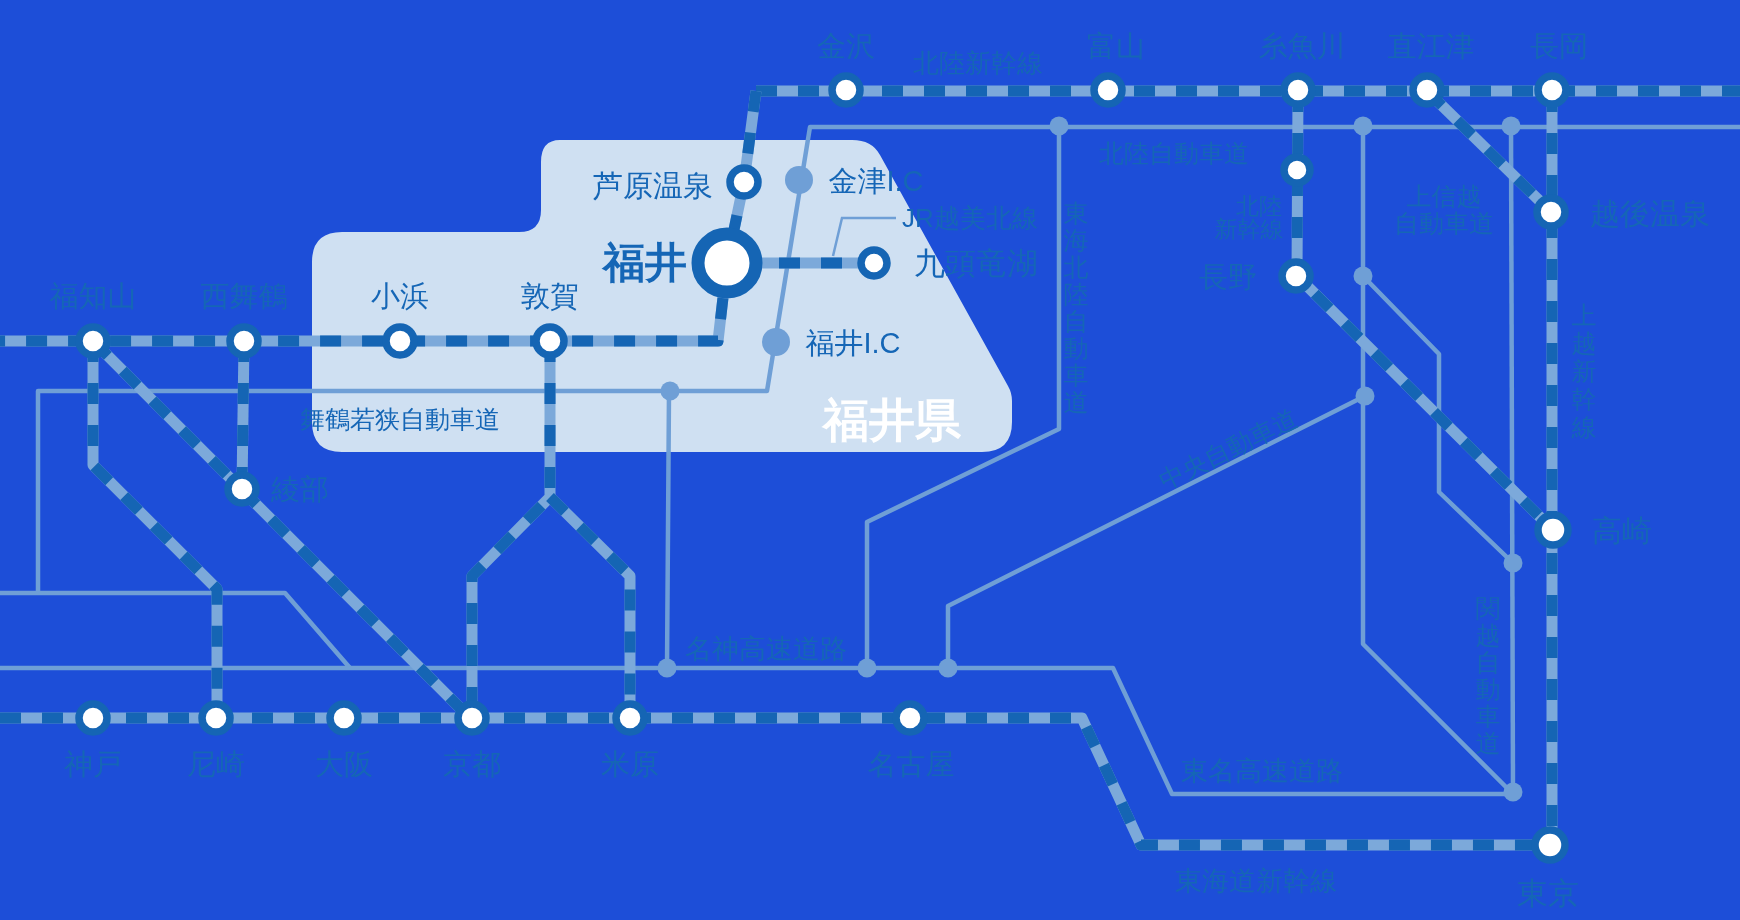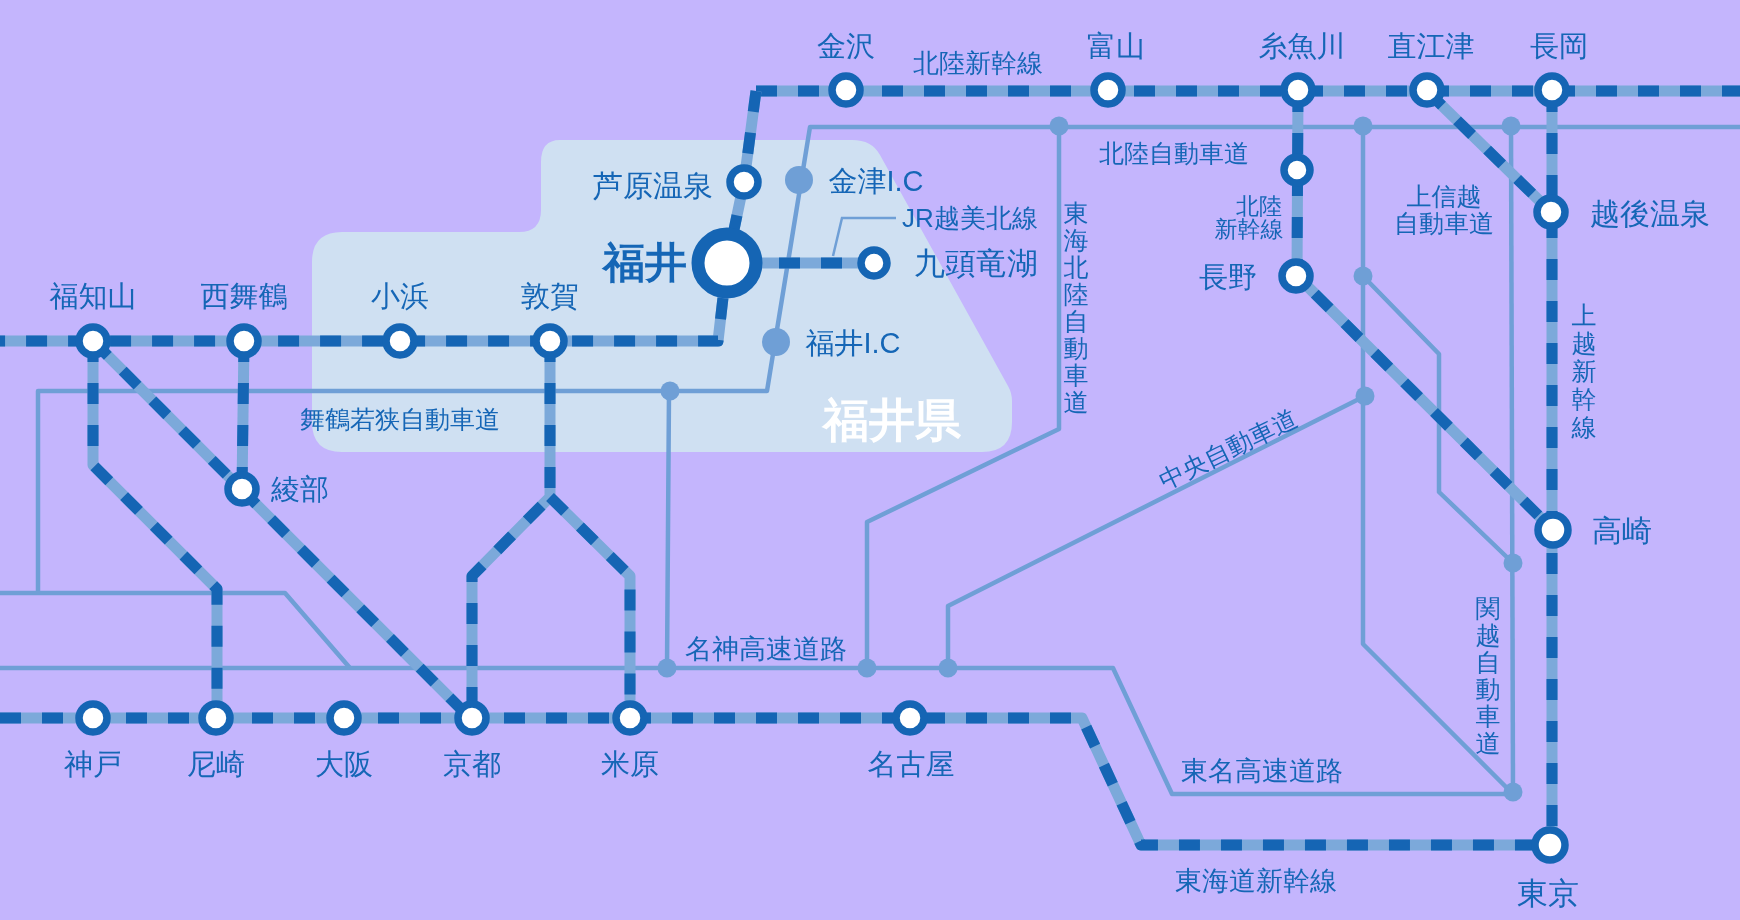--- a/index.html
+++ b/index.html
@@ -1,16 +1,16 @@
 <!DOCTYPE html>
 <html><head>
 <meta charset="utf-8">
 <style>
   html,body { margin:0; padding:0; background:#ffffff; }
-  .map-wrap { width:1740px; height:920px; position:relative; overflow:hidden; background:#c4b5fd;text-decoration:underline; }
+  .map-wrap { width:1740px; height:920px; position:relative; overflow:hidden; background:#1d4ed8;text-decoration:underline; }
   svg text { font-family:"Liberation Sans","DejaVu Sans",sans-serif; }
 </style>
 </head>
 <body>
 
 <div class="map-wrap">
   <svg id="map-svg" width="1740" height="920" viewBox="0 0 1740 920" xmlns="http://www.w3.org/2000/svg">
       <path d="M 560 140 L 852 140 Q 872 140 880 155 L 1008 386 Q 1012 393 1012 401 L 1012 422 Q 1012 452 982 452 L 342 452 Q 312 452 312 422 L 312 262 Q 312 232 342 232 L 519 232 Q 541 232 541 210 L 541 162 Q 541 140 560 140 Z" fill="#cfe0f2"></path>
       <polyline points="667,668 669,391 767,391 810,127 1740,127" fill="none" stroke="#6f9fd6" stroke-width="4.5" stroke-linejoin="round" stroke-linecap="butt"></polyline>
       <polyline points="670,391 38,391 38,593" fill="none" stroke="#6f9fd6" stroke-width="4.5" stroke-linejoin="round" stroke-linecap="butt"></polyline>

